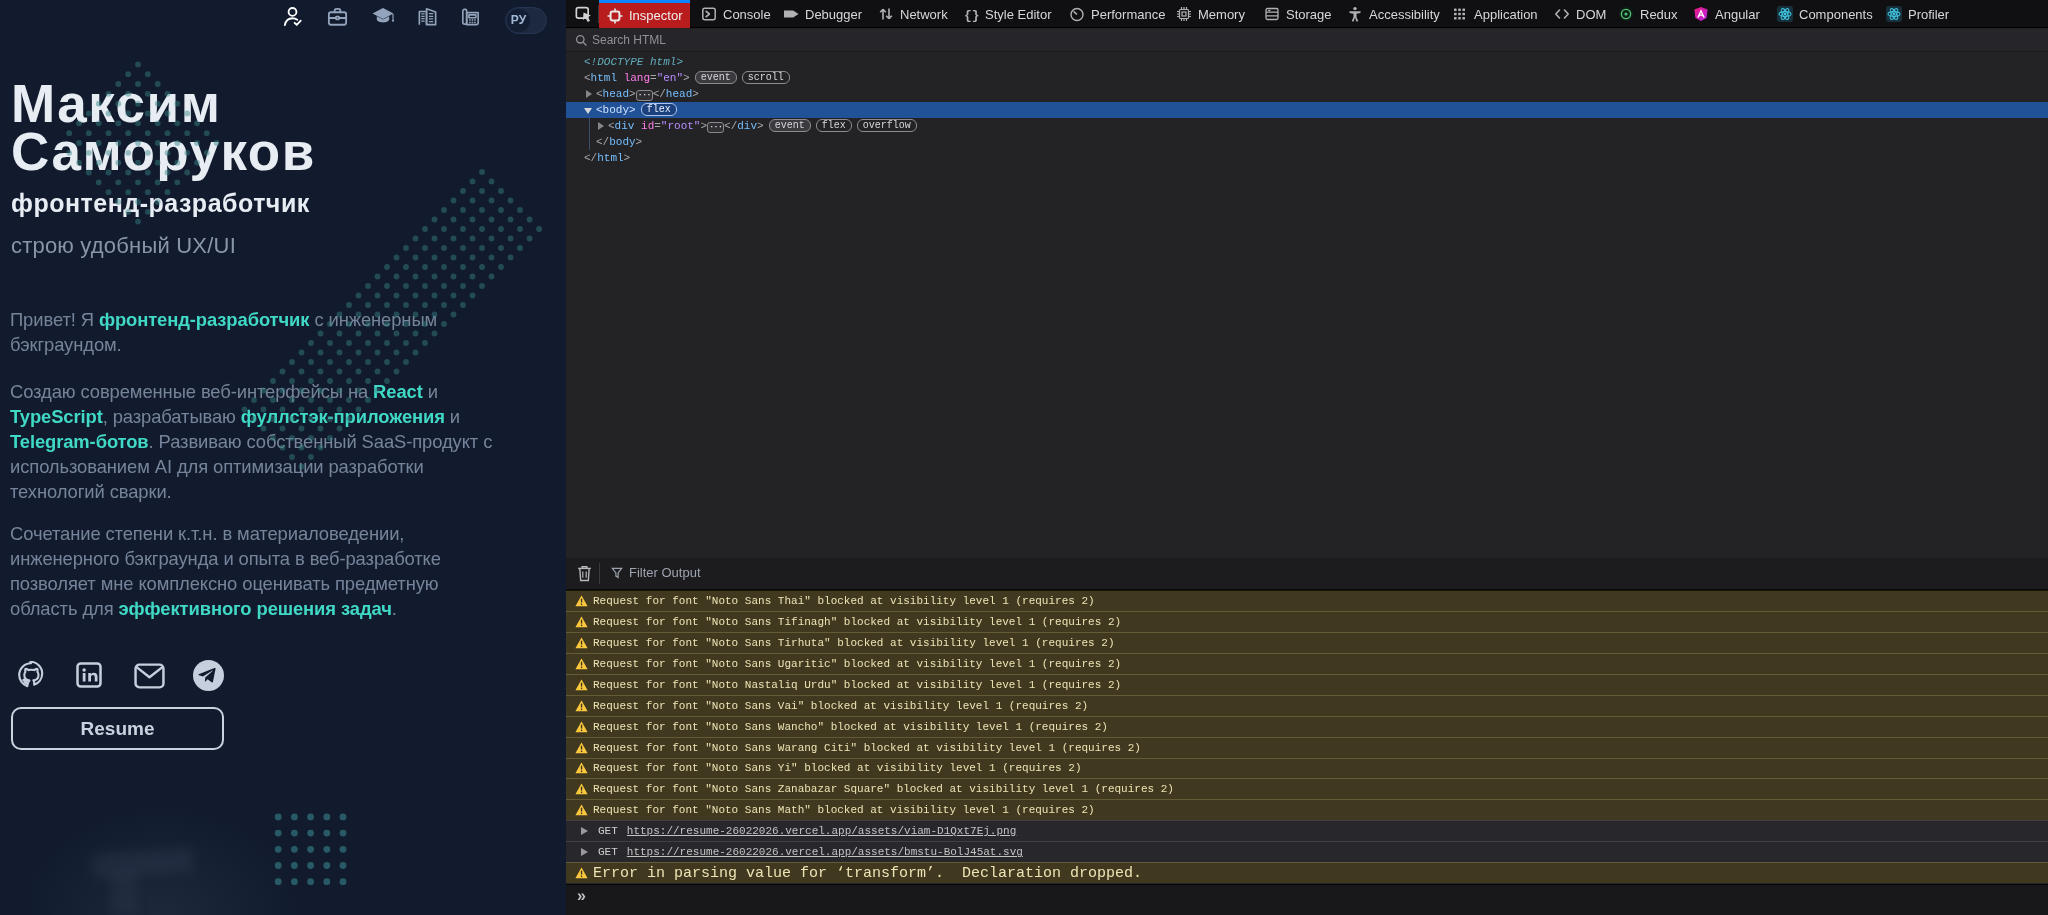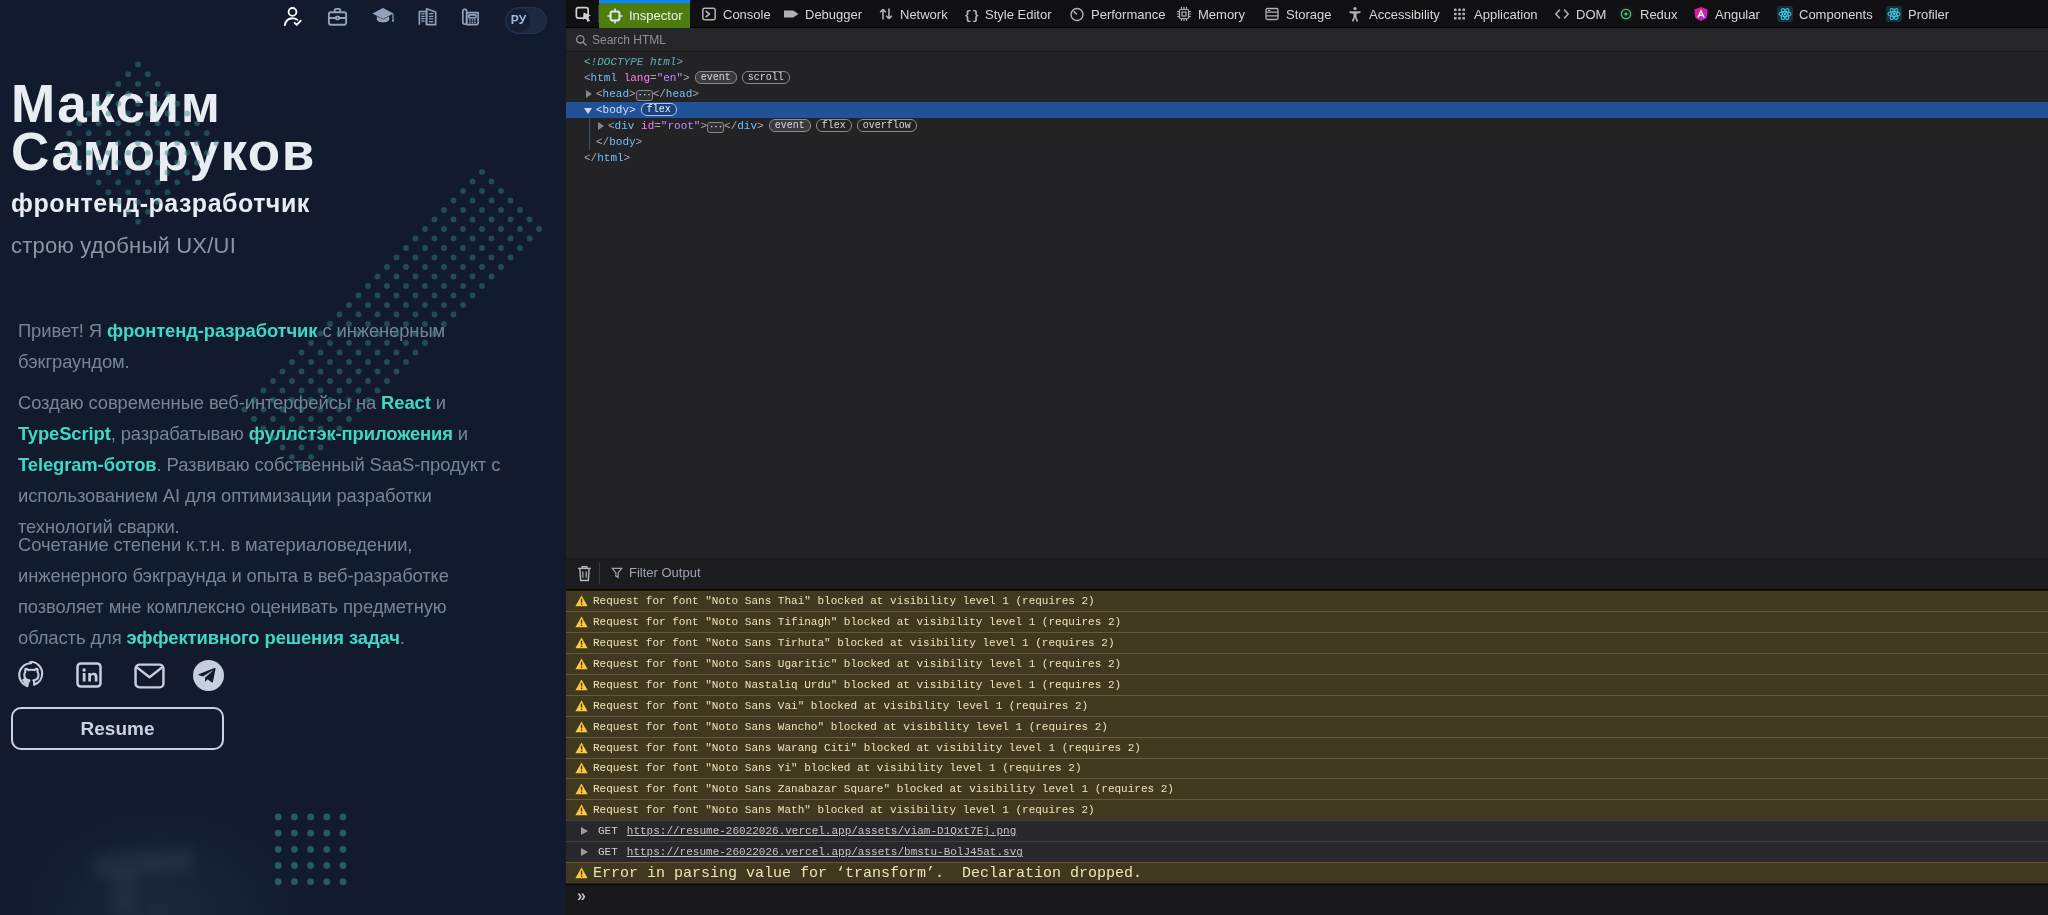--- a/index.html
+++ b/index.html
@@ -14,21 +14,21 @@
   transform:rotate(-4deg);filter:blur(5px);border-radius:3px;}
 .hammer2{position:absolute;left:110px;top:872px;width:28px;height:43px;background:rgba(118,132,156,0.08);filter:blur(5px);}
 .topnav{position:absolute;left:0;top:0;width:566px;height:44px;}
 .tni{position:absolute;top:4px;}
 .rupill{position:absolute;left:505px;top:7px;width:42px;height:27px;border-radius:14px;background:#1c2940;border:1px solid #253452;}
 .rupill .knob{position:absolute;left:1px;top:1px;width:23px;height:23px;border-radius:50%;background:#131e33;
   color:#9fb6d4;font-size:12px;font-weight:bold;text-align:center;line-height:23px;letter-spacing:0;}
 h1{position:absolute;left:11px;top:80px;margin:0;font-size:53px;line-height:47.7px;font-weight:bold;color:#e8edf4;letter-spacing:1.5px;}
 .role{position:absolute;left:11px;top:189px;margin:0;font-size:25px;line-height:28px;font-weight:bold;color:#e8edf4;letter-spacing:0.5px;}
 .tag{position:absolute;left:11px;top:232.5px;margin:0;font-size:22px;line-height:26px;color:#8995a9;letter-spacing:0.2px;}
-.para{position:absolute;left:10px;margin:8px;width:556px;font-size:18.4px;line-height:31px;color:#76849b;letter-spacing:-0.1px;}
+.para{position:absolute;left:10px;margin:0;width:556px;font-size:18.4px;line-height:25px;color:#76849b;letter-spacing:-0.1px;}
 .para b{color:#40d9c6;font-weight:bold;}
 .p1{top:307px;}
 .p2{top:379px;}
 .p3{top:520.5px;}
 .social{position:absolute;left:0;top:0;}
 .resume{position:absolute;left:11px;top:707px;width:213px;height:43px;border:2px solid #c9d3e0;border-radius:10px;
   color:#c9d3e0;font-size:19px;font-weight:bold;text-align:center;line-height:39px;}
 </style>
 </head>
 <body>
@@ -398,21 +398,21 @@
         <circle cx="343.0" cy="881.7" r="3.4"></circle>
       </g>
     </svg>
 </div>
 <style>
 .right{position:absolute;left:566px;top:0;width:1482px;height:915px;background:#232326;
   font-family:"Liberation Sans",sans-serif;color:#d7d7db;}
 .tabbar{position:absolute;left:0;top:0;width:1482px;height:28px;background:#101012;border-bottom:1px solid #000;}
 .tab{position:absolute;top:0;height:28px;display:flex;align-items:center;font-size:13px;color:#d7d7db;white-space:nowrap;}
 .tab svg{margin-right:6px;}
-.tab.active{background:#4d7c0f;border-top:3px solid #0a84ff;padding-top:0;color:#f0f0f2;}
+.tab.active{background:#b91c1c;border-top:3px solid #0a84ff;padding-top:0;color:#f0f0f2;}
 .tsep{position:absolute;left:32px;top:5px;width:1px;height:18px;background:#38383d;}
 .searchbar{position:absolute;left:0;top:29px;width:1482px;height:23px;background:#26262a;border-bottom:1px solid #19191c;}
 .searchbar .stxt{position:absolute;left:26px;top:4px;font-size:12px;color:#909095;}
 .markup{position:absolute;left:0;top:53px;width:1482px;height:477px;background:#232326;
   font-family:"Liberation Mono",monospace;font-size:11px;}
 .mrow{position:absolute;left:0;width:1482px;height:16px;line-height:16px;white-space:pre;}
 .mrow.sel{background:#215197;}
 .arr{position:absolute;width:0;height:0;}
 .arr.r{border-left:6px solid #86868a;border-top:4px solid transparent;border-bottom:4px solid transparent;}
 .arr.d{border-top:6px solid #d7d7db;border-left:4px solid transparent;border-right:4px solid transparent;}

